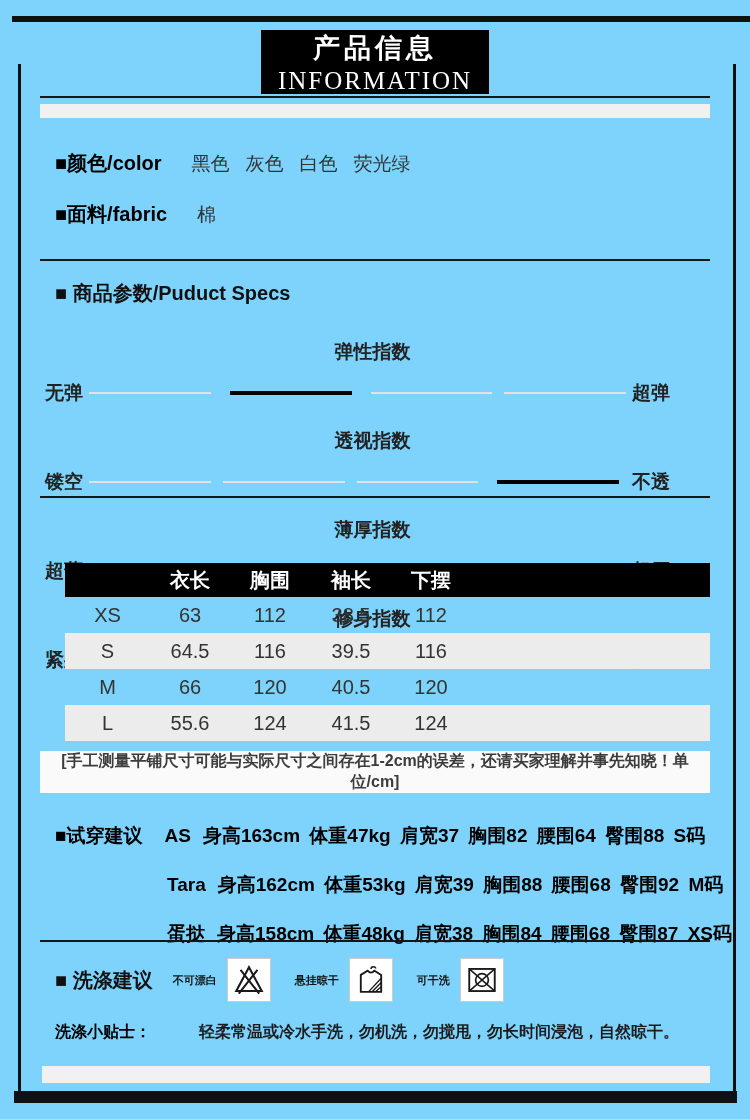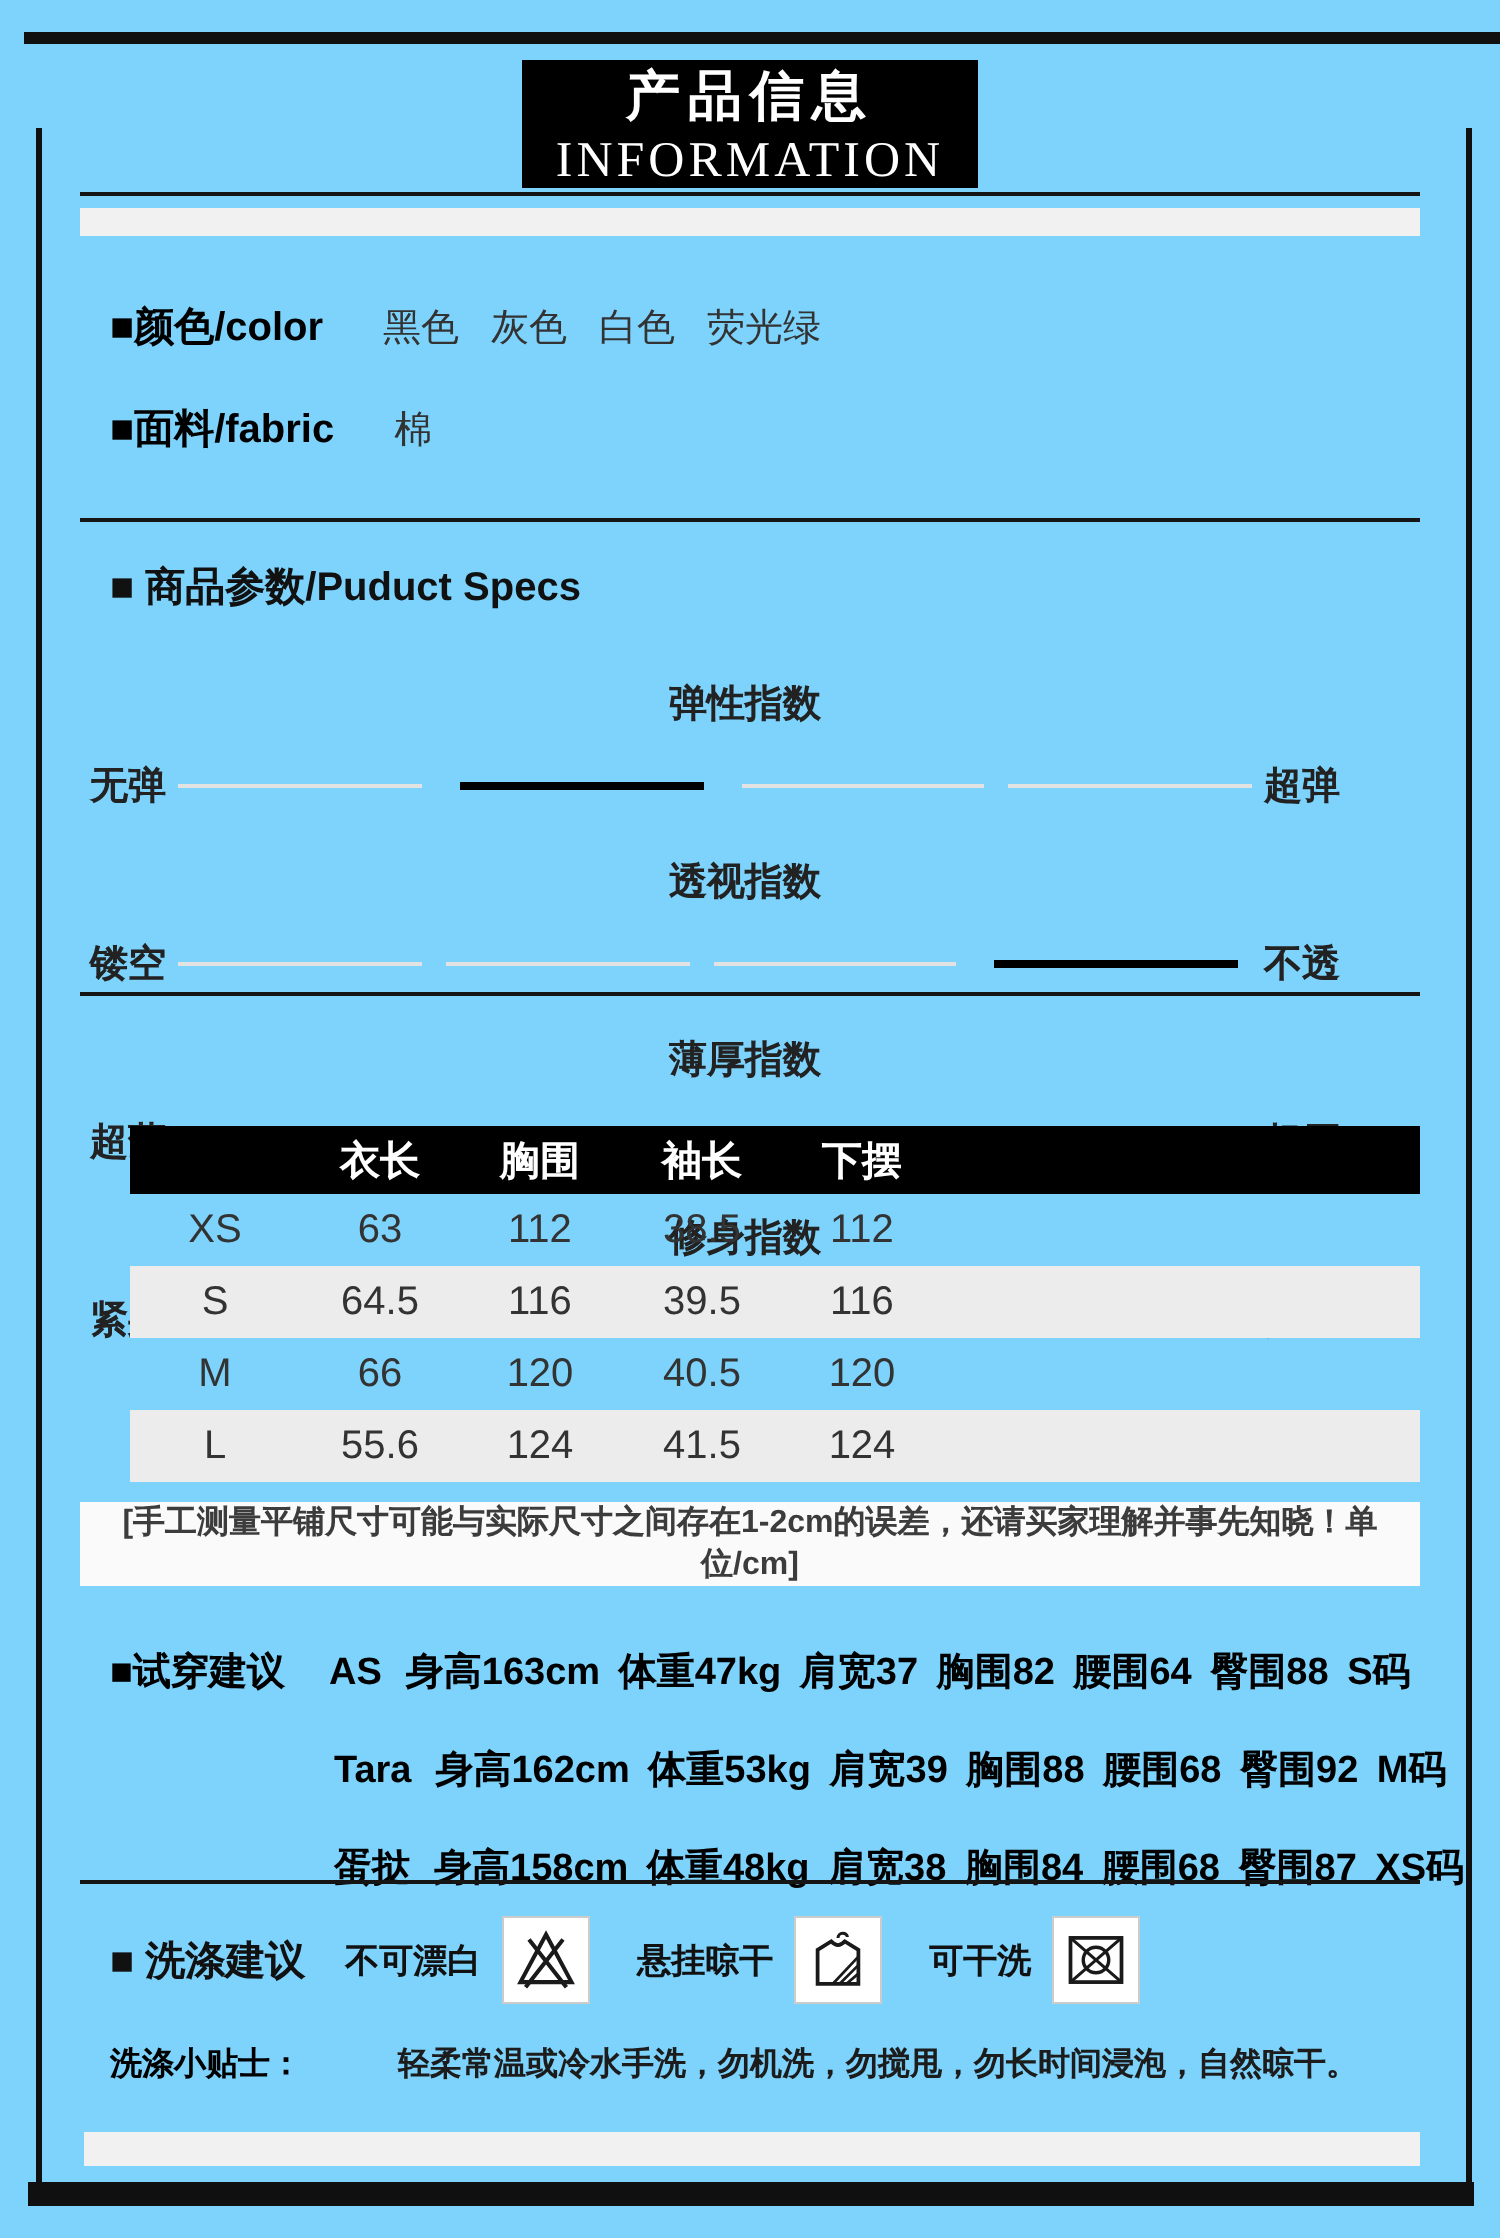--- a/index.html
+++ b/index.html
@@ -49,21 +49,21 @@
 
   #fitting  { position: absolute; top: 800px; left: 55px; width: 665px; font-size: 19px; font-weight: bold; color: #000; }
   .fit-line { margin-bottom: 21px; white-space: nowrap; word-spacing: 4px; margin-top: 23px; }
   .fit-cont { padding-left: 112px; }
   .fit-label{ margin-right: 22px; }
   .fit-name { margin-right: 12px; }
 
   #washing  { position: absolute; top: 958px; left: 55px; display: flex; align-items: center; }
   .wash-label { font-size: 20px; font-weight: bold; margin-right: 20px; }
   .wash-item  { display: flex; align-items: center; margin-right: 24px; }
-  .wash-text  { font-size: 17px; font-weight: bold; margin-right: 10px; }
+  .wash-text  { font-size: 11px; font-weight: bold; margin-right: 10px; }
   .wash-box   { width: 44px; height: 44px; border: 1px solid #ccc; background: #fff;
                 display: inline-flex; align-items: center; justify-content: center; }
 
   #wash-tip { position: absolute; top: 1022px; left: 55px; font-size: 16px; white-space: nowrap; }
   .tip-label{ font-weight: bold; color: #000; }
   .tip-text { font-weight: bold; color: #1c1c1c; margin-left: 48px; }
 </style>
 </head>
 <body>
 

